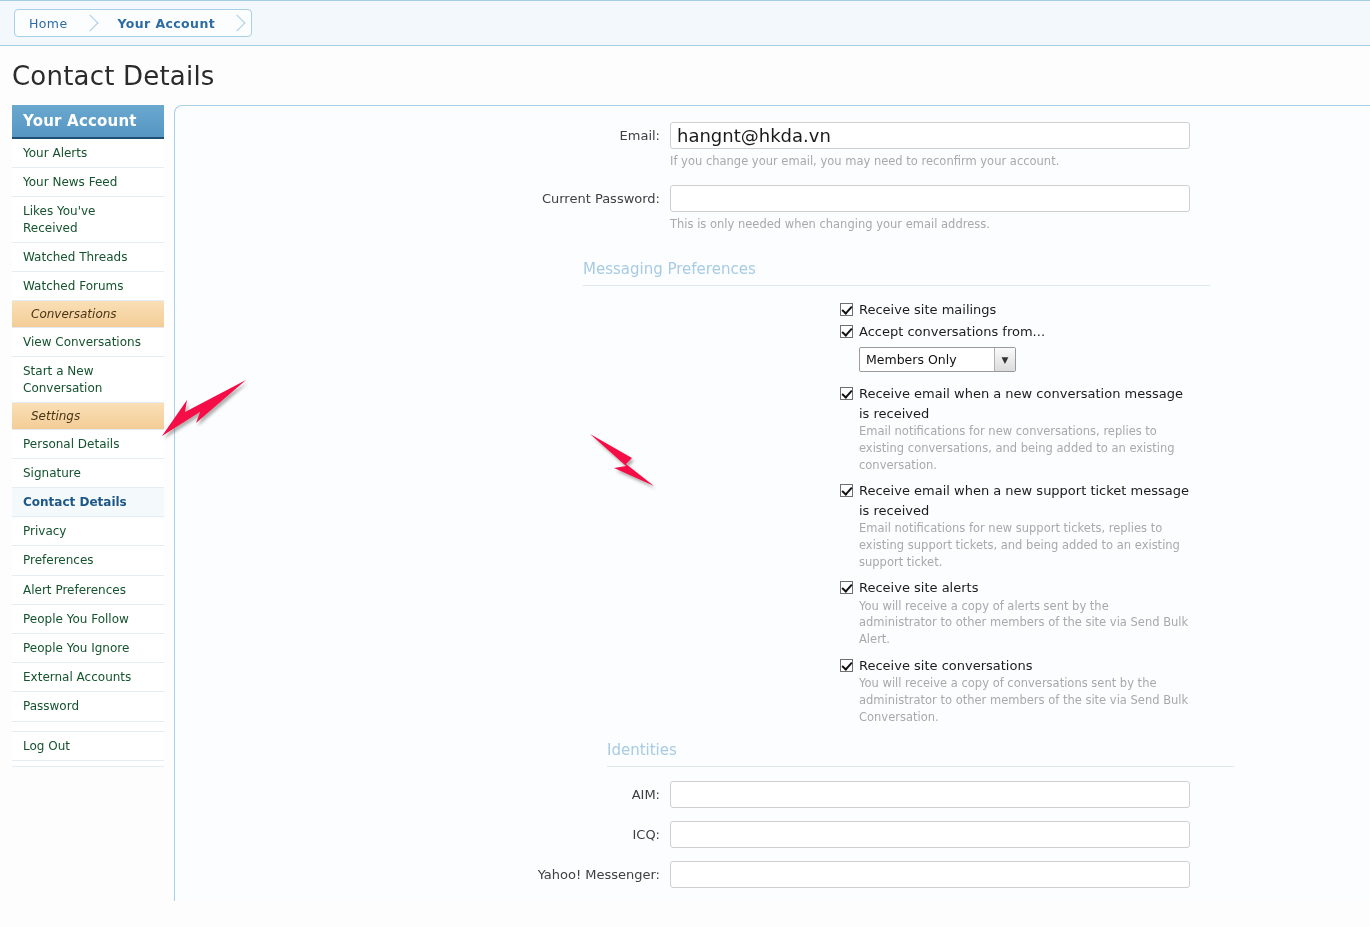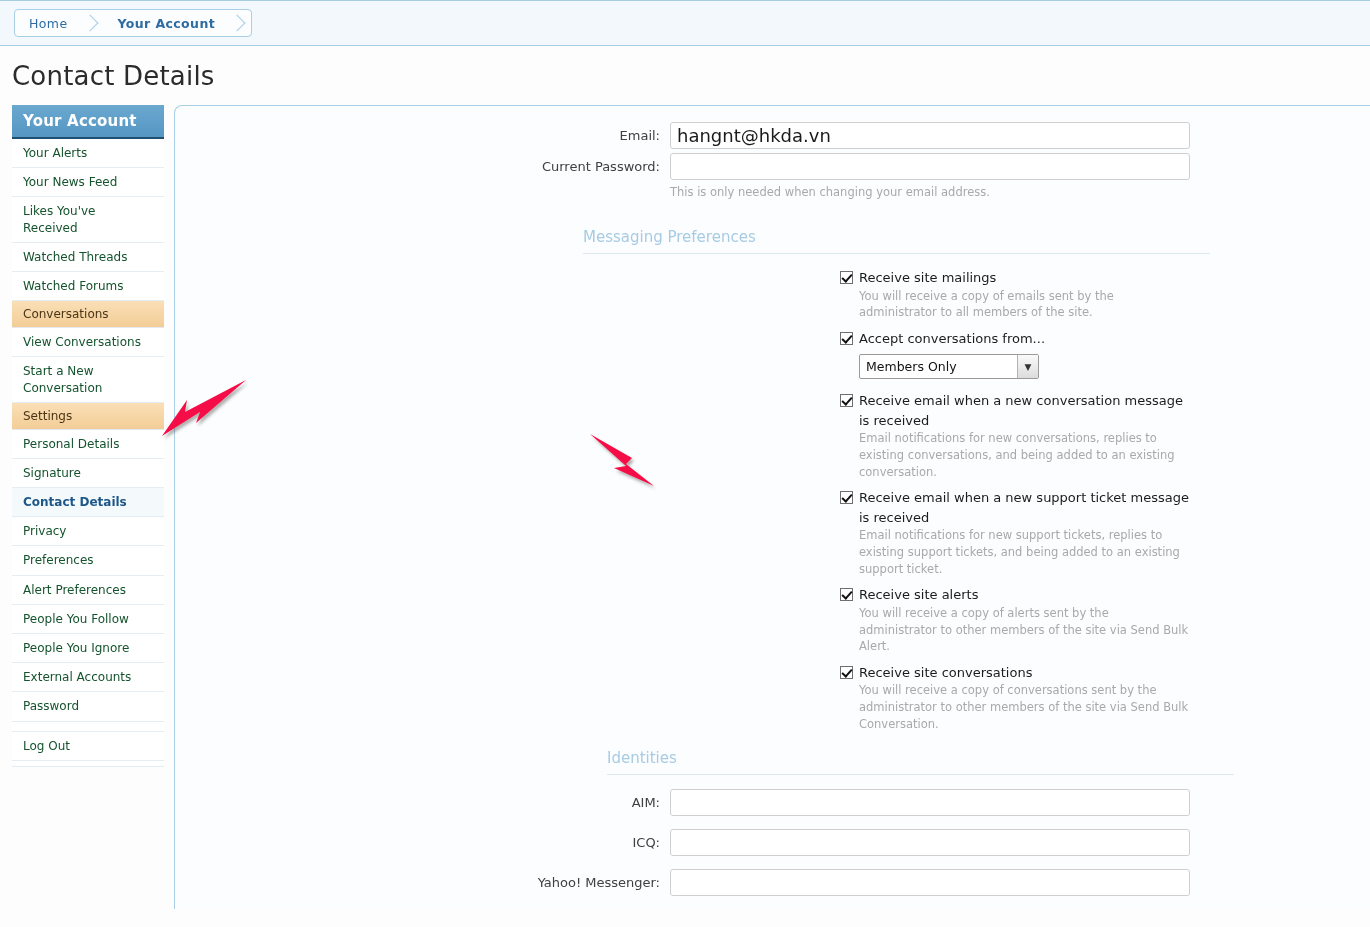--- a/index.html
+++ b/index.html
@@ -82,22 +82,23 @@
     font-size: 15px;
     font-weight: bold;
     padding: 7px 11px;
     border-bottom: 2px solid #1e4f73;
     letter-spacing: .2px;
   }
   .side-group {
     background: linear-gradient(to bottom, #fadfb6, #f3cd97);
     color: #4a3517;
     font-size: 12px;
-    padding: 6px 11px;
+    padding: 6px 19px;
     border-bottom: 1px solid #e3e9ee;
+    font-style: italic;
   }
   .side-item {
     display: block;
     padding: 6px 11px;
     color: #14532d;
     text-decoration: none;
     border-bottom: 1px solid #e3edf3;
     background: #fff;
     line-height: 1.35;
   }
@@ -202,21 +203,21 @@
     font-size: 11.5px;
     color: #a9a9a9;
     line-height: 1.45;
     margin: 0 0 8px 19px;
     max-width: 500px;
   }
   .sel-wrap { margin: 6px 0 12px 19px; }
   select.sel {
     -webkit-appearance: none;
     appearance: none;
-    width: 180px;
+    width: 157px;
     height: 25px;
     border: 1px solid #9a9a9a;
     border-radius: 2px;
     background: #fff;
     font-size: 12.5px;
     font-family: inherit;
     padding: 0 26px 0 6px;
     color: #111;
   }
   .sel-holder { position: relative; display: inline-block; }
@@ -293,41 +294,41 @@
         <div class="side-bottom"></div>
       </div>
   </div>
 
   <div class="panel">
 
     <div class="row">
       <div class="row-label">Email:</div>
       <div class="row-field">
         <input class="txt" type="text" value="hangnt@hkda.vn" style="">
+        <div class="hint">If you change your email, you may need to reconfirm your account.</div>
       </div>
     </div>
 
     <div class="row">
       <div class="row-label">Current Password:</div>
       <div class="row-field">
         <input class="txt" type="password" value="" style="">
         <div class="hint">This is only needed when changing your email address.</div>
       </div>
     </div>
 
     <div style="padding-left:408px; padding-right:160px;">
       <div class="sec-head" style="width:100%;padding-right:0;">Messaging Preferences</div>
     </div>
     <div class="cb-area" id="checkbox-area">
         <div class="cb-row">
           <div class="cb-line">
             <input type="checkbox" class="cb" checked="" style="">
             <label class="cb-label">Receive site mailings</label>
           </div>
-          <div class="cb-desc">You will receive a copy of emails sent by the administrator to all members of the site.</div>
         </div>
         <div class="cb-row">
           <div class="cb-line">
             <input type="checkbox" class="cb" checked="" style="">
             <label class="cb-label">Accept conversations from...</label>
           </div>
           <div class="sel-wrap"><span class="sel-holder"><select class="sel"><option>Members Only</option></select><span class="sel-arrow">▼</span></span></div>
         </div>
         <div class="cb-row">
           <div class="cb-line">

